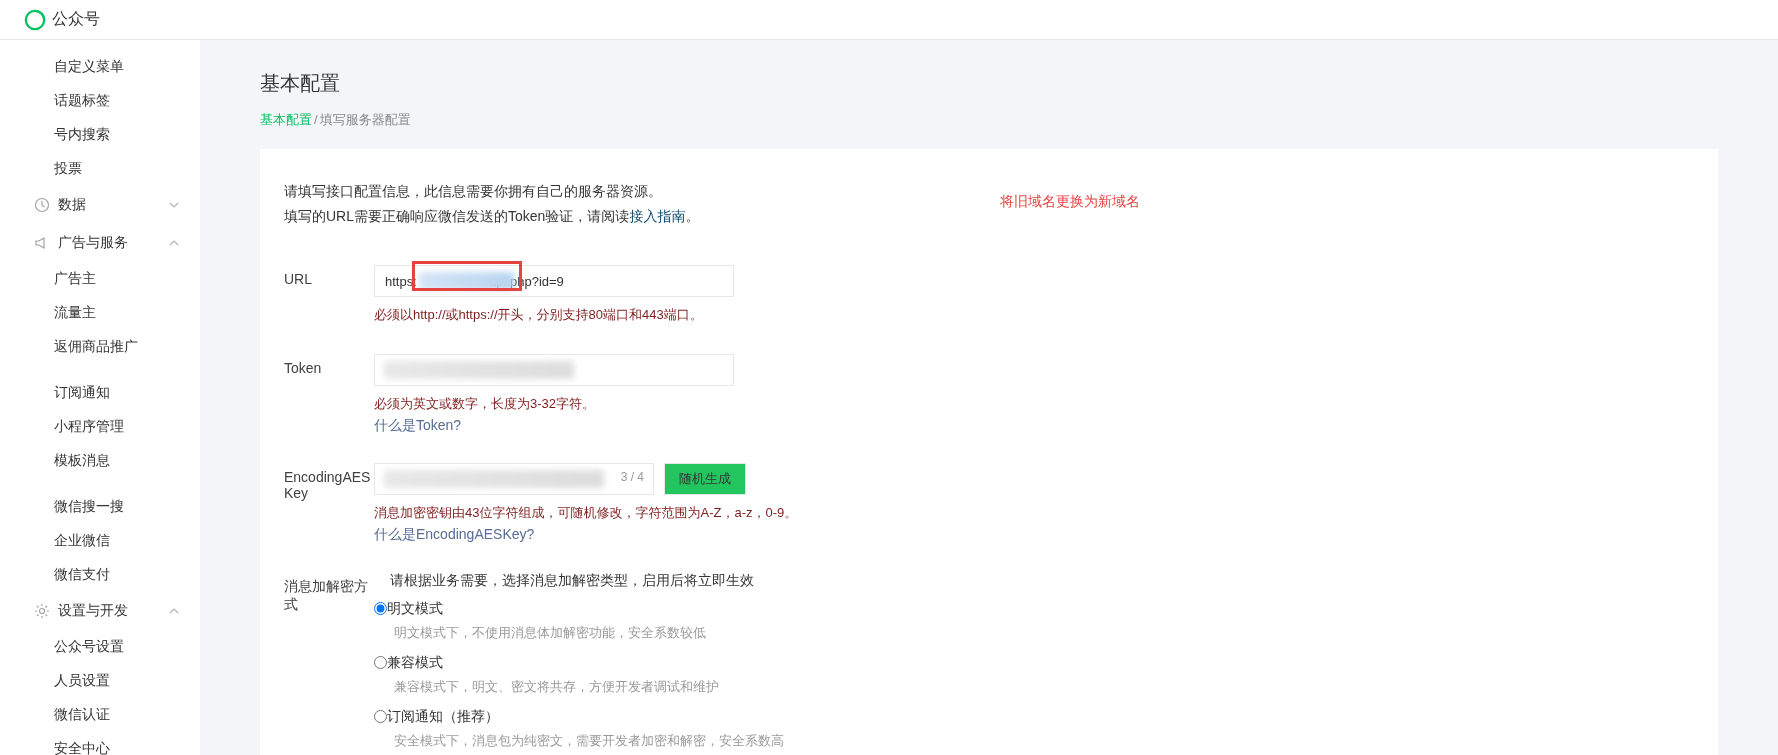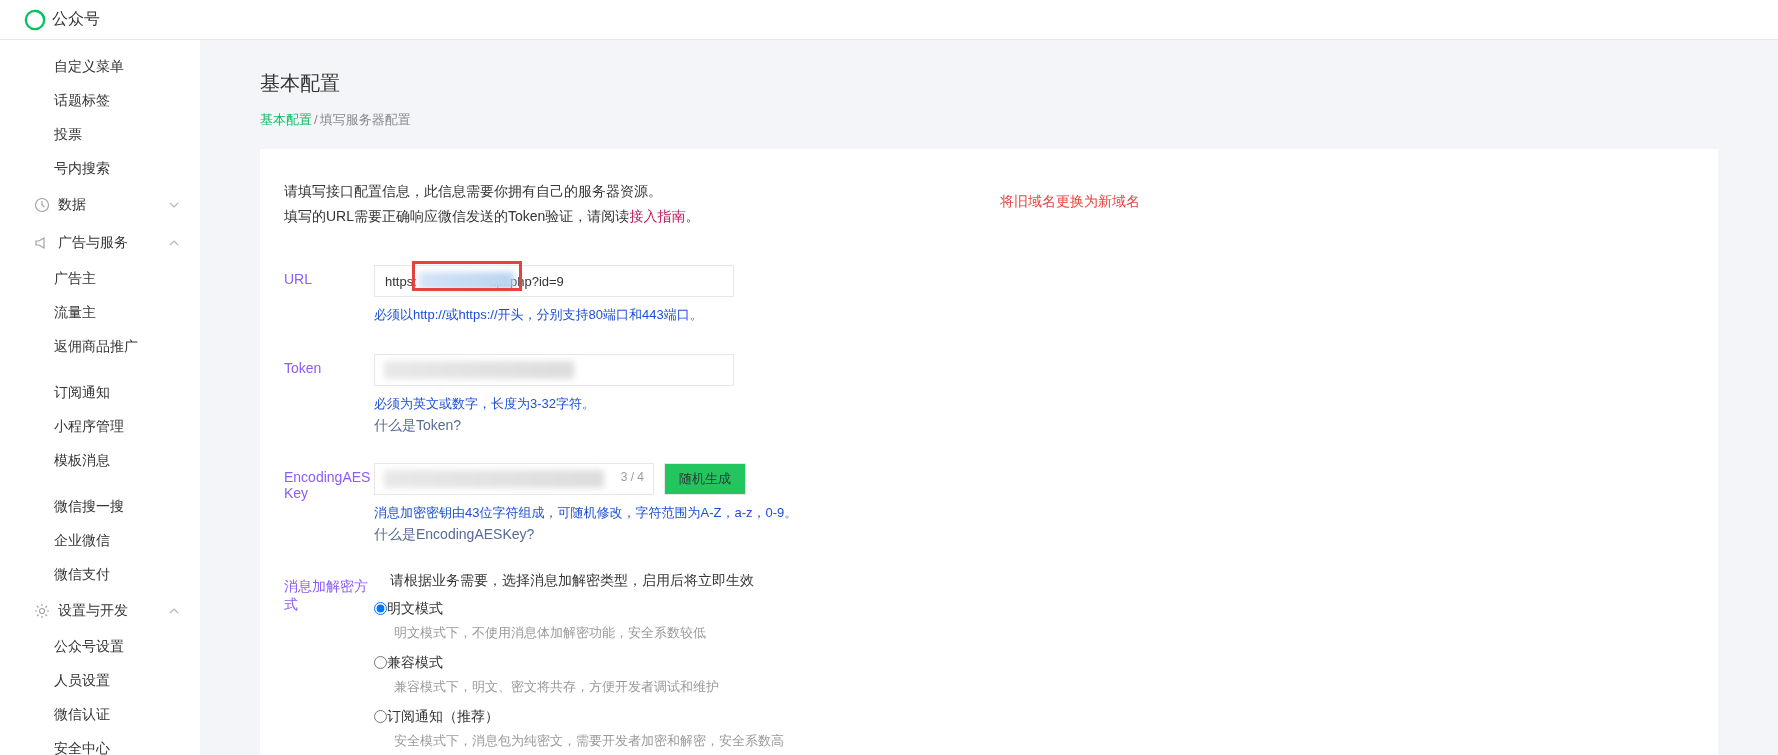--- a/index.html
+++ b/index.html
@@ -20,32 +20,32 @@
     
     .main { flex: 1; padding: 30px 60px; }
     .page-title { font-size: 20px; font-weight: 400; margin-bottom: 14px; }
     .breadcrumb { font-size: 13px; margin-bottom: 20px; }
     .breadcrumb-link { color: #07c160; }
     .breadcrumb-sep { color: #888; margin: 0 2px; }
     .breadcrumb-current { color: #888; }
     
     .panel { background: #fff; padding: 30px 24px; position: relative; }
     .intro-text { color: #353535; line-height: 1.8; font-size: 14px; }
-    .intro-link { color: #be185d; }
+    .intro-link { color: #0c4a6e; }
     .annotation { position: absolute; color: #e64340; font-size: 14px; top: 44px; left: 740px; }
     
     .form { margin-top: 36px; }
     .form-row { display: flex; margin-bottom: 28px; }
-    .form-label { width: 90px; flex-shrink: 0; color: #8b5cf6; padding-top: 6px; word-break: break-all; }
+    .form-label { width: 90px; flex-shrink: 0; color: #404040; padding-top: 6px; word-break: break-all; }
     .form-field { flex: 1; }
     .input-wrap { display: flex; gap: 10px; align-items: center; }
     .text-input { width: 360px; height: 32px; border: 1px solid #e7e7eb; padding: 0 10px; font-size: 13px; color: #333; background: #fff; }
     .text-input.wide { width: 280px; }
     .gen-btn { height: 32px; padding: 0 14px; border: 1px solid #e7e7eb; background: #22c55e; cursor: pointer; font-size: 13px; color: #353535; }
-    .hint { font-size: 13px; color: #1d4ed8; margin-top: 8px; line-height: 1.6; }
+    .hint { font-size: 13px; color: #7f1d1d; margin-top: 8px; line-height: 1.6; }
     .hint-link { color: #576b95; display: inline-block; margin-top: 2px; }
     .blur-overlay { position: absolute; background: linear-gradient(90deg, #d4e4f7, #b8d4f0); filter: blur(3px); height: 18px; border-radius: 2px; }
     .red-box { position: absolute; border: 3px solid #e64340; height: 30px; width: 110px; pointer-events: none; }
     .input-relative { position: relative; display: inline-block; }
     
     .radio-group { }
     .radio-intro { color: #353535; margin-bottom: 10px; margin-left: 16px; }
     .radio-item { margin-bottom: 12px; }
     .radio-label { display: flex; align-items: center; cursor: pointer; }
     .radio-label input { cursor: pointer; }
@@ -61,22 +61,22 @@
         <path d="M12 2 A10 10 0 0 1 22 12" fill="none" stroke="#07c160" stroke-width="2.5"></path>
       </svg>
     <span class="logo-text">公众号</span>
   </div>
 </div>
 
 <div class="container">
   <div class="sidebar">
     <div class="sidebar-item">自定义菜单</div>
     <div class="sidebar-item">话题标签</div>
+    <div class="sidebar-item">号内搜索</div>
     <div class="sidebar-item">投票</div>
-    <div class="sidebar-item">号内搜索</div>
 
     <div class="sidebar-group">
       <svg class="sidebar-group-icon" viewBox="0 0 16 16">
           <circle cx="8" cy="8" r="6.5" fill="none" stroke="#666" stroke-width="1.2"></circle>
           <path d="M8 4v4l2.5 2" fill="none" stroke="#666" stroke-width="1.2"></path>
         </svg>
       <span>数据</span>
       <svg class="sidebar-chevron" viewBox="0 0 12 12">
           <path d="M2 4l4 4 4-4" fill="none" stroke="#666" stroke-width="1.2"></path>
         </svg>

